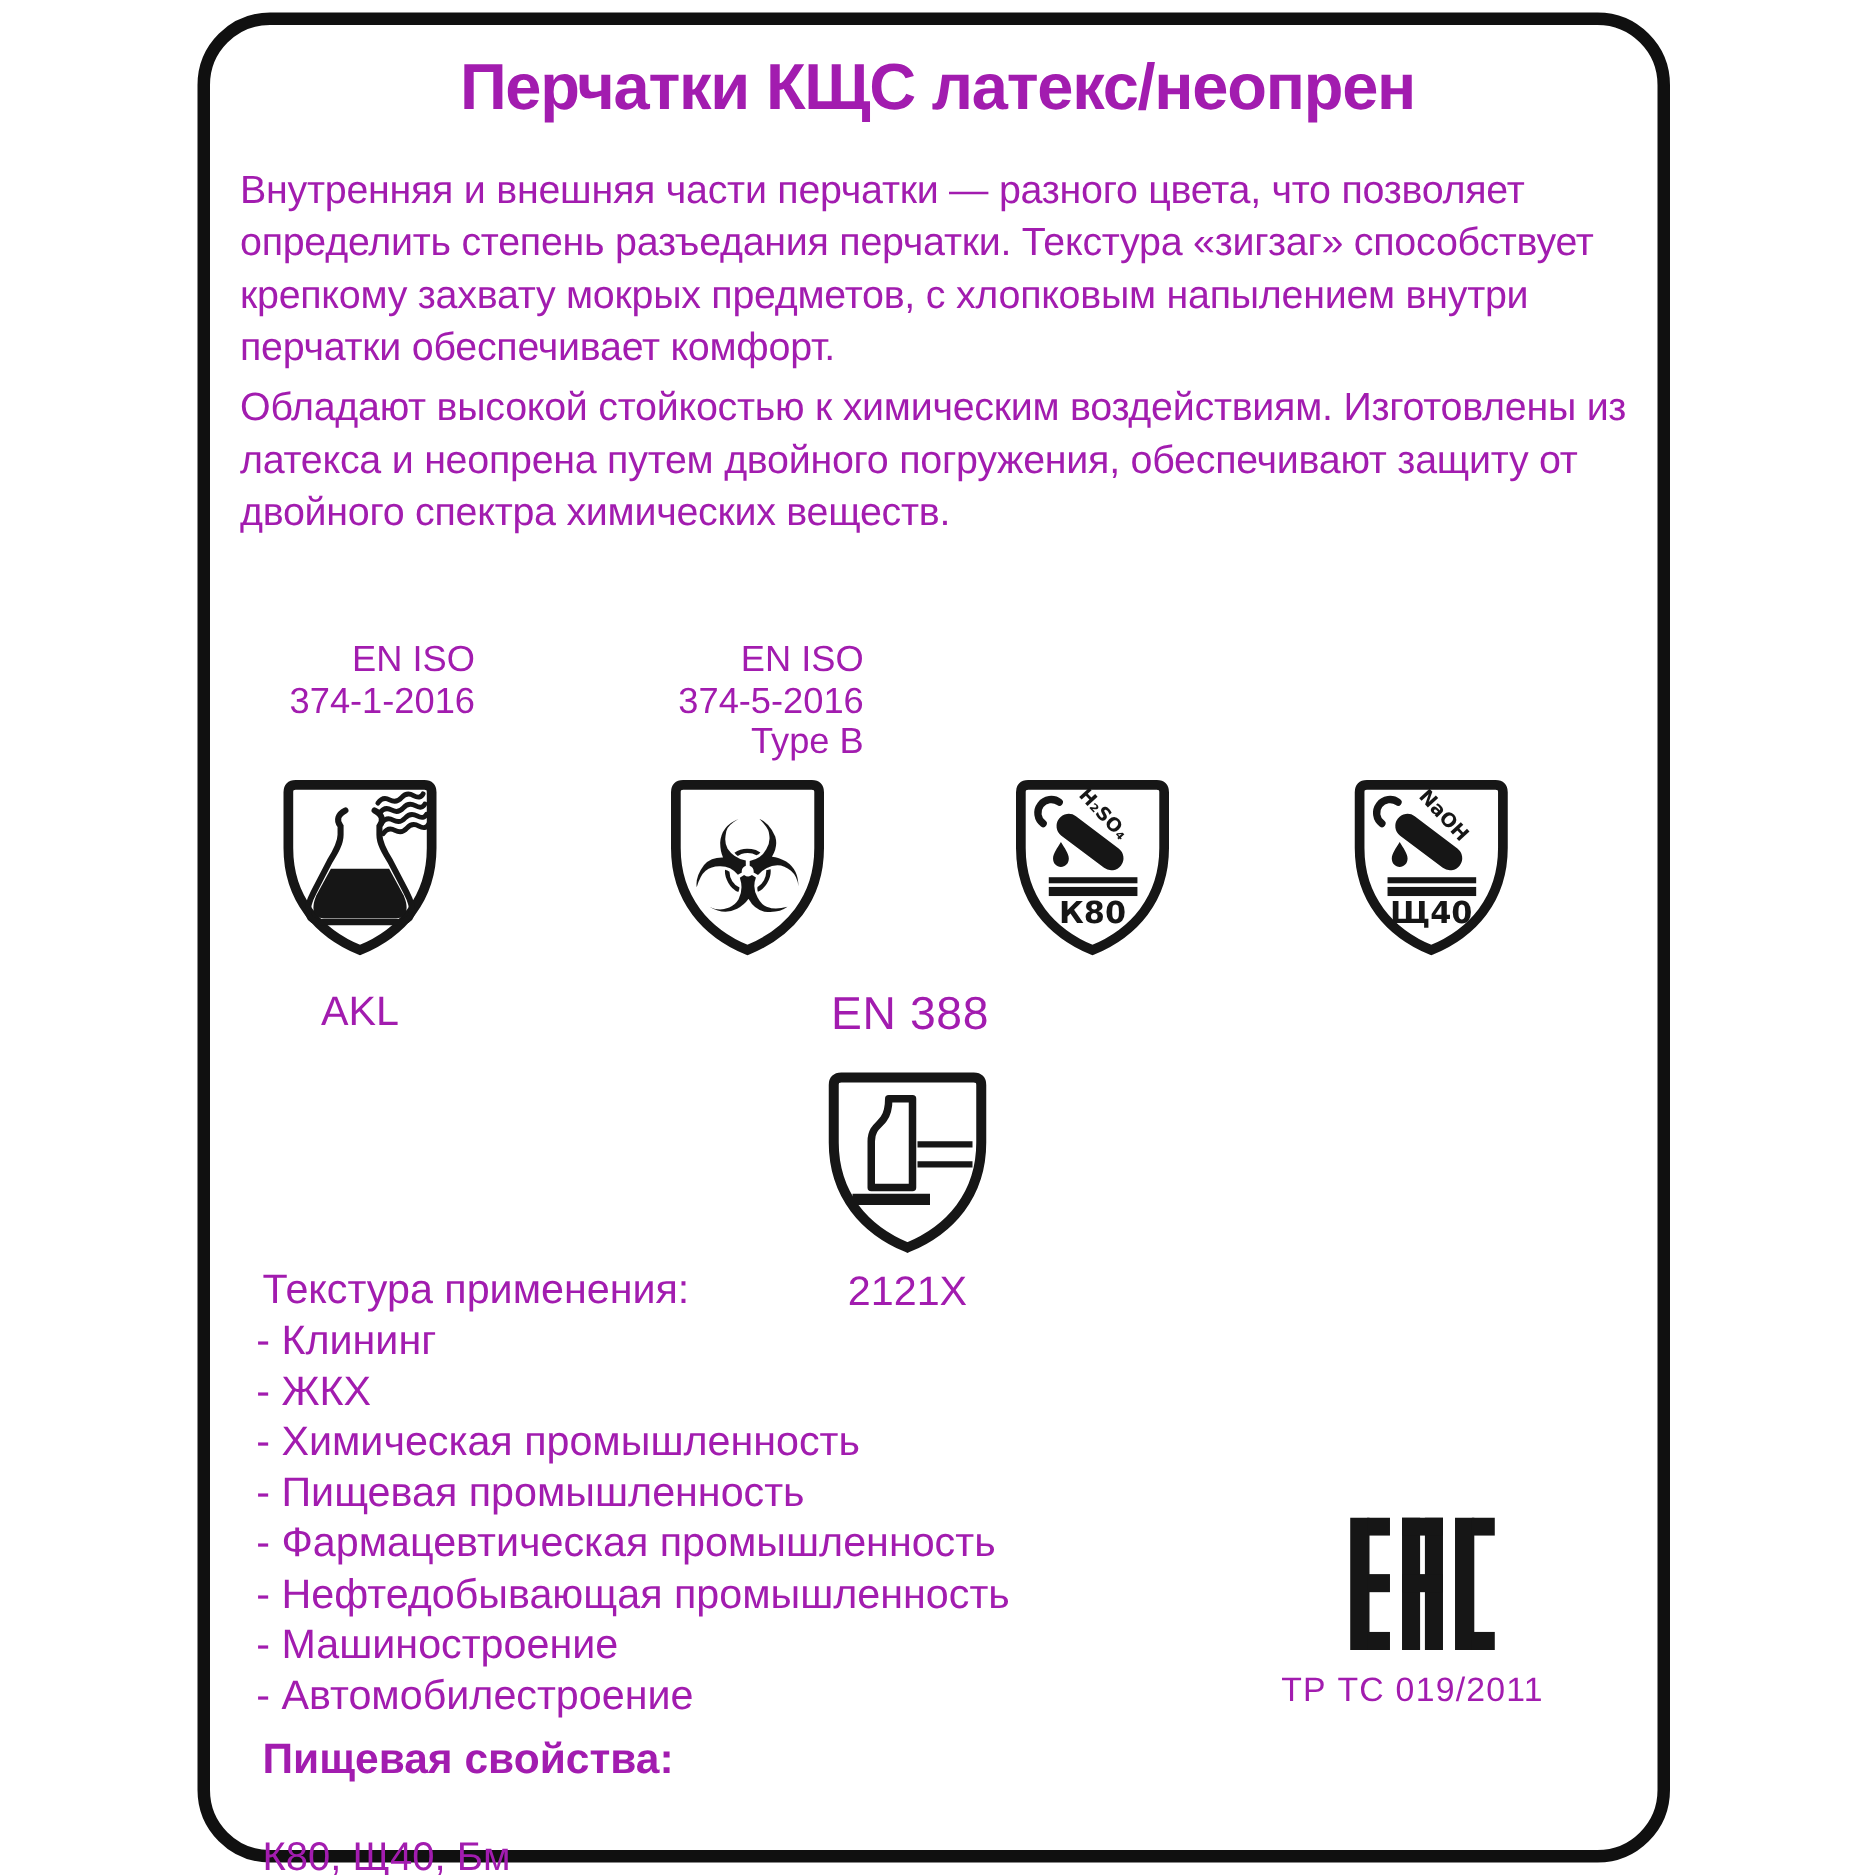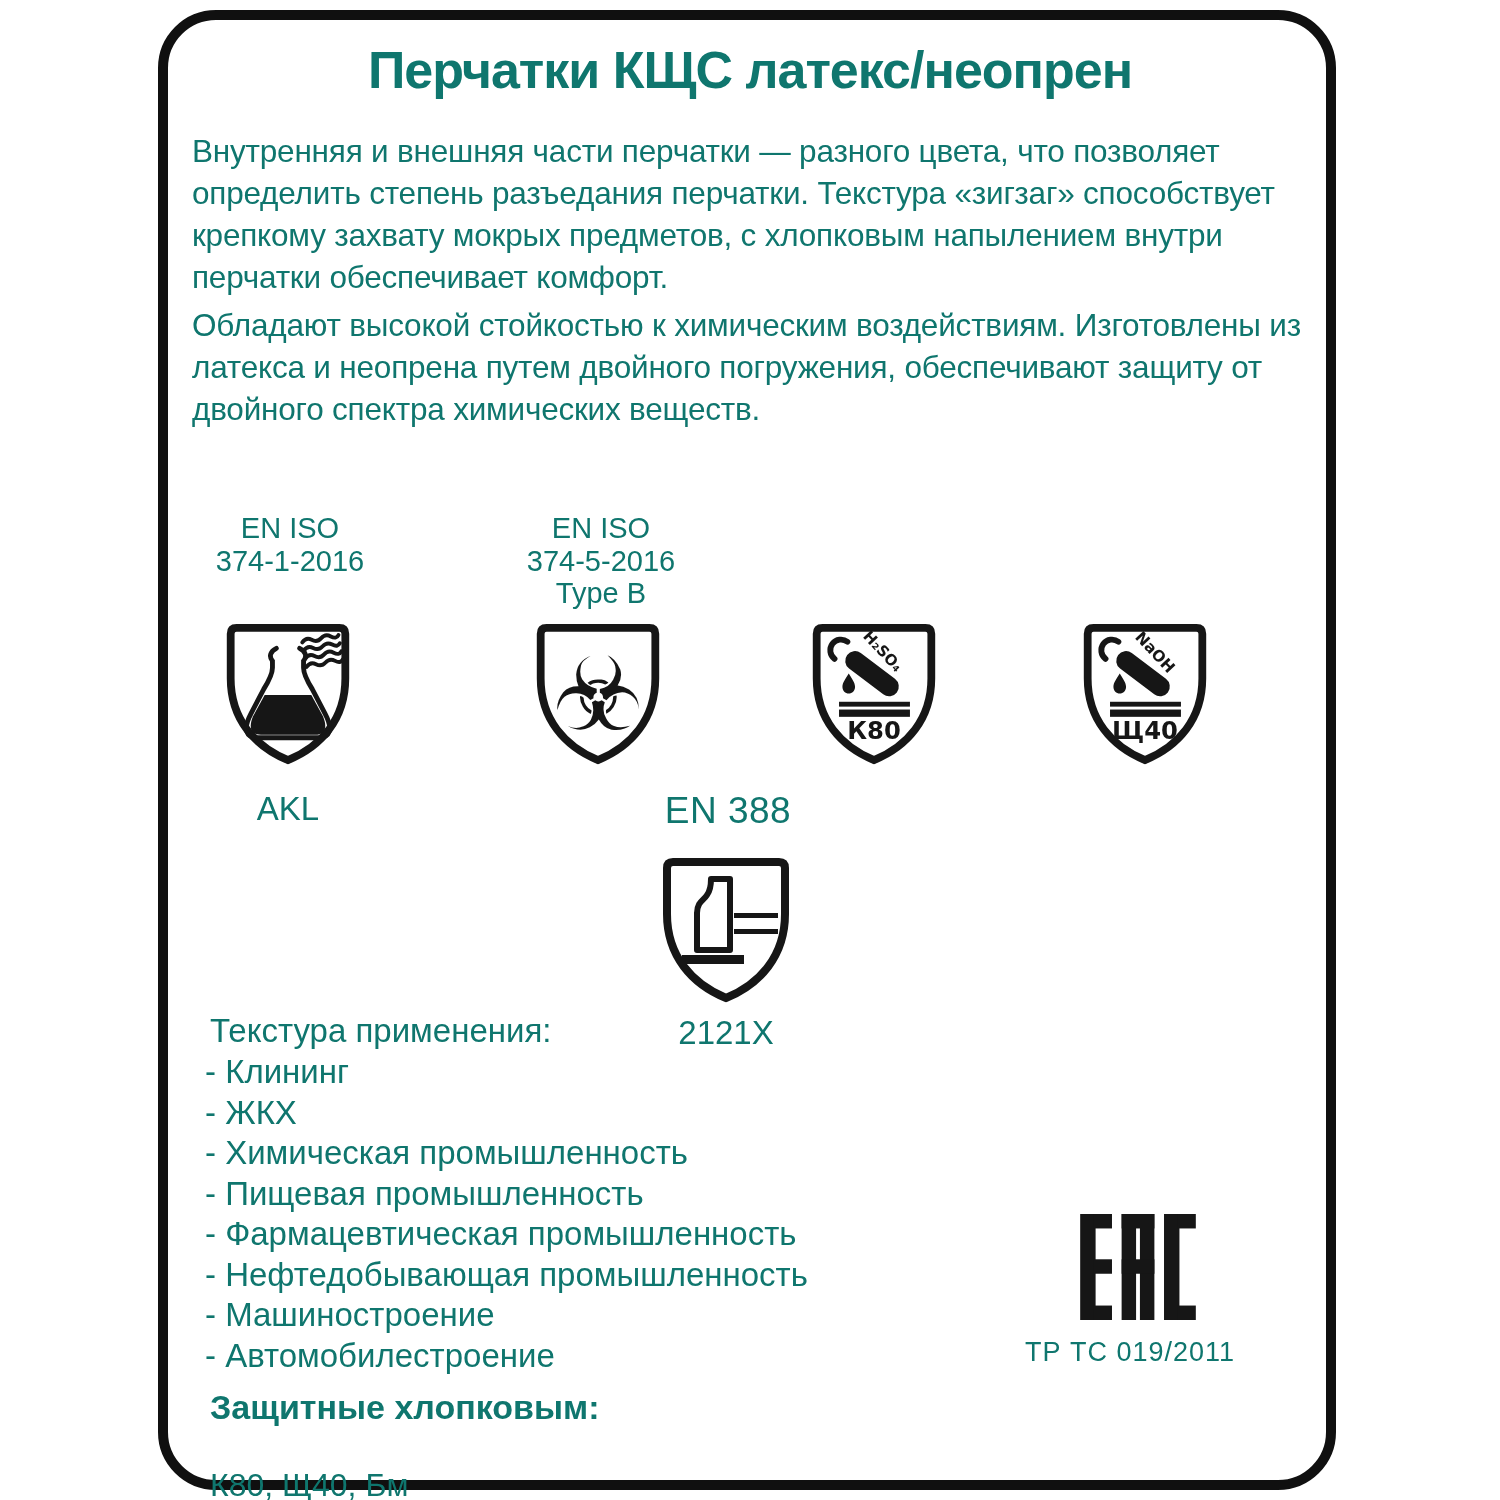--- a/index.html
+++ b/index.html
@@ -1,21 +1,21 @@
 <!DOCTYPE html>
 <html><head>
 <meta charset="utf-8">
 <style>
   html,body{margin:0;padding:0;}
   .page{
     position:relative;
     width:1500px;height:1500px;
     background:#ffffff;
     font-family:"Liberation Sans", sans-serif;
-    color:#0f766e;
+    color:#a21caf;
     overflow:hidden;
   }
   .card{
     position:absolute;
     left:158px;top:10px;
     width:1158px;height:1460px;
     border:10px solid #101010;
     border-radius:58px;
     background:#ffffff;
   }
@@ -31,21 +31,21 @@
   .desc{
     left:192px;top:130px;width:1140px;
     font-size:31.5px;line-height:42px;
     letter-spacing:-0.2px;
   }
   .desc p{margin:0;}
   .desc p + p{margin-top:6px;}
 
   .std-label{
     font-size:29px;line-height:32.5px;
-    text-align:center;
+    text-align:right;
   }
   .std-label-1{left:200px;top:512px;width:180px;}
   .std-label-2{left:511px;top:512px;width:180px;}
 
   .shield-svg{display:block;}
   .shield-1{left:220px;top:621px;}
   .shield-2{left:530px;top:621px;}
   .shield-3{left:806px;top:621px;}
   .shield-4{left:1077px;top:621px;}
   .shield-en388{left:656px;top:855px;}
@@ -157,21 +157,21 @@
   <div class="abs apps-heading">Текстура применения:</div>
   <div class="abs apps-items pre">- Клининг
 - ЖКХ
 - Химическая промышленность
 - Пищевая промышленность
 - Фармацевтическая промышленность
 - Нефтедобывающая промышленность
 - Машиностроение
 - Автомобилестроение</div>
 
-  <div class="abs protect-heading">Защитные хлопковым:</div>
+  <div class="abs protect-heading">Пищевая свойства:</div>
   <div class="abs protect-value">К80, Щ40, Бм</div>
 
   <svg class="abs eac-logo" width="116" height="106" viewBox="0 0 120 110">
     <g class="ink">
       <rect x="0" y="0" width="16" height="110"></rect>
       <rect x="14" y="0" width="19" height="15"></rect>
       <rect x="14" y="47" width="19" height="15"></rect>
       <rect x="14" y="95" width="19" height="15"></rect>
       <rect x="43" y="0" width="15" height="110"></rect>
       <rect x="62" y="0" width="15" height="110"></rect>

